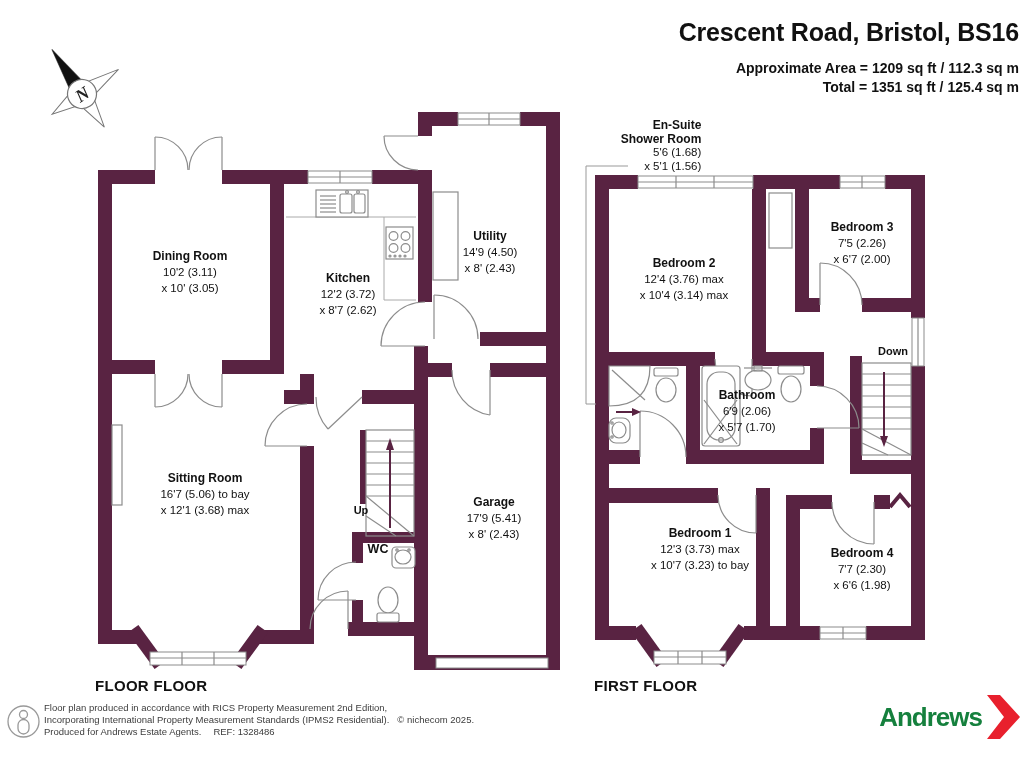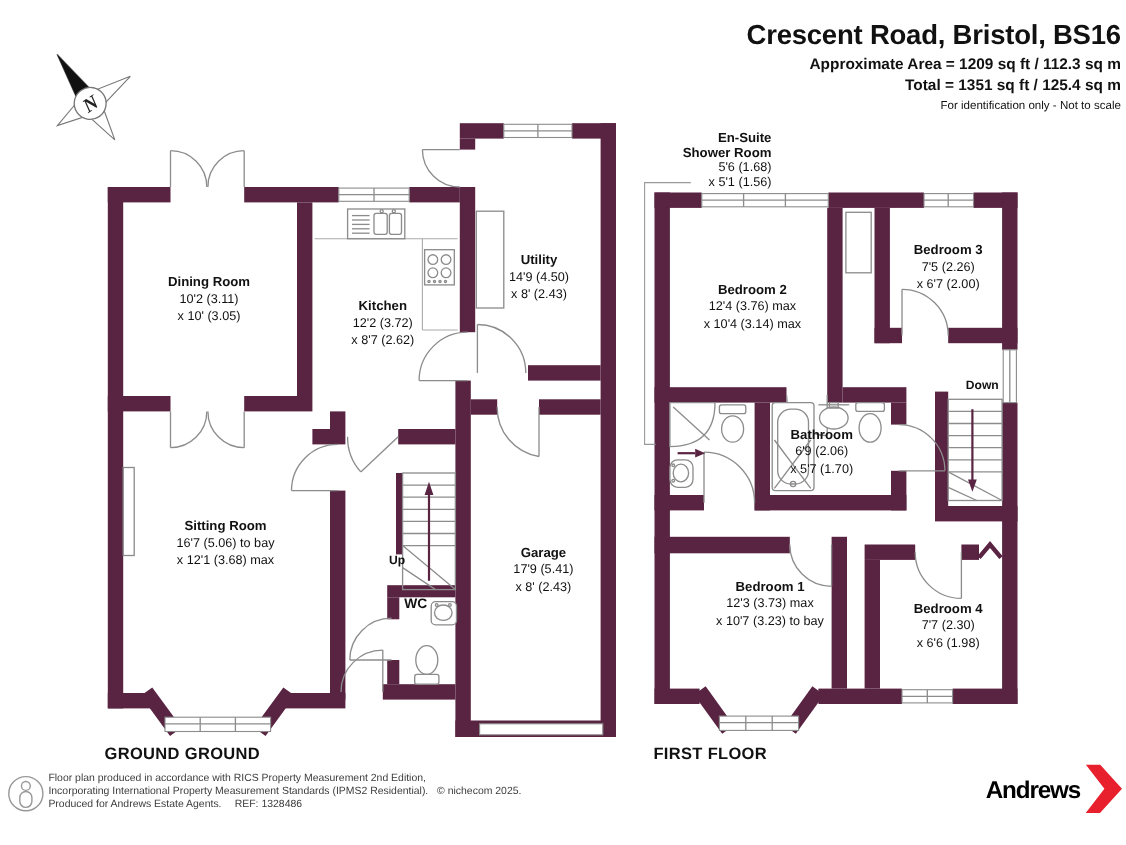--- a/index.html
+++ b/index.html
@@ -8,38 +8,38 @@
   svg{position:absolute;left:0;top:0;}
   .wall{fill:#592342;}
   .wline{stroke:#592342;stroke-width:13;stroke-linecap:square;}
   .thin{stroke:#8c8c8c;stroke-width:1.2;fill:none;}
   .lt{stroke:#aaaaaa;stroke-width:1;fill:none;}
   .fix{stroke:#8c8c8c;stroke-width:1.2;fill:#ffffff;}
   .win{fill:#ffffff;stroke:#8c8c8c;stroke-width:1;}
   .arrow{fill:#592342;}
   .arrowline{stroke:#592342;stroke-width:2;fill:none;}
   .header{position:absolute;top:18px;right:5px;text-align:right;}
-  .title{font-size:25px;font-weight:bold;letter-spacing:-0.2px;margin-bottom:2px;}
+  .title{font-size:25px;font-weight:bold;letter-spacing:-0.2px;margin-bottom:12px;}
   .area-line{font-size:14px;font-weight:bold;line-height:19px;}
   .note{font-size:10.5px;margin-top:3px;}
   .room-label{position:absolute;transform:translate(-50%,-50%);text-align:center;white-space:nowrap;}
   .rn{font-weight:bold;font-size:12px;line-height:16px;}
   .rd{font-size:11.5px;line-height:16px;}
   .small-label{position:absolute;transform:translate(-50%,-50%);font-weight:bold;font-size:11px;white-space:nowrap;}
   .wc-label{position:absolute;transform:translate(-50%,-50%);font-weight:bold;font-size:12.5px;}
   .callout{position:absolute;transform:translate(-50%,-50%);text-align:right;white-space:nowrap;}
   .cb{font-weight:bold;font-size:12px;line-height:13.5px;}
   .cd{font-size:11.5px;line-height:13.5px;}
   .floor-label{position:absolute;font-weight:bold;font-size:15px;letter-spacing:0.3px;}
   .footer-text{position:absolute;left:44px;top:702px;font-size:9.5px;line-height:12px;color:#3c3c3c;}
   .gap{margin-left:8px;}
   .gap2{margin-left:12px;}
   .person-badge{position:absolute;left:5px;top:703px;}
   .brand{position:absolute;right:3px;top:695px;display:flex;align-items:center;}
-  .brand-text{font-size:22px;font-weight:bold;color:#000000;letter-spacing:-1px;}
+  .brand-text{font-size:26px;font-weight:bold;color:#15803d;letter-spacing:-1px;}
   .brand-chevron{position:static;margin-left:5px;display:block;}
 </style>
 </head>
 <body>
 
 <div id="stage">
 
   <svg width="1024" height="768" viewBox="0 0 1024 768">
 
     <g transform="translate(82,94) rotate(-34)">
@@ -306,21 +306,20 @@
       </g>
 
       <polyline points="628,166 586,166 586,404 596,404" fill="none" stroke="#999" stroke-width="1"></polyline>
     </g>
   </svg>
 
   <div class="header">
     <div class="title">Crescent Road, Bristol, BS16</div>
     <div class="area-line">Approximate Area = 1209 sq ft / 112.3 sq m</div>
     <div class="area-line">Total = 1351 sq ft / 125.4 sq m</div>
-    <div class="note">For identification only - Not to scale</div>
   </div>
 
   <div class="room-label" style="left:190px;top:272px">
     <div class="rn">Dining Room</div>
     <div class="rd">10'2 (3.11)</div>
     <div class="rd">x 10' (3.05)</div>
   </div>
   <div class="room-label" style="left:348px;top:294px">
     <div class="rn">Kitchen</div>
     <div class="rd">12'2 (3.72)</div>
@@ -336,21 +335,21 @@
     <div class="rd">16'7 (5.06) to bay</div>
     <div class="rd">x 12'1 (3.68) max</div>
   </div>
   <div class="room-label" style="left:494px;top:518px">
     <div class="rn">Garage</div>
     <div class="rd">17'9 (5.41)</div>
     <div class="rd">x 8' (2.43)</div>
   </div>
   <div class="wc-label" style="left:378px;top:549px">WC</div>
   <div class="small-label" style="left:361px;top:510px">Up</div>
-  <div class="floor-label" style="left:95px;top:677px">GROUND GROUND</div>
+  <div class="floor-label" style="left:95px;top:677px">FLOOR FLOOR</div>
 
   <div class="callout" style="left:661px;top:146px">
     <div class="cb">En-Suite</div>
     <div class="cb">Shower Room</div>
     <div class="cd">5'6 (1.68)</div>
     <div class="cd">x 5'1 (1.56)</div>
   </div>
   <div class="room-label" style="left:684px;top:279px">
     <div class="rn">Bedroom 2</div>
     <div class="rd">12'4 (3.76) max</div>

